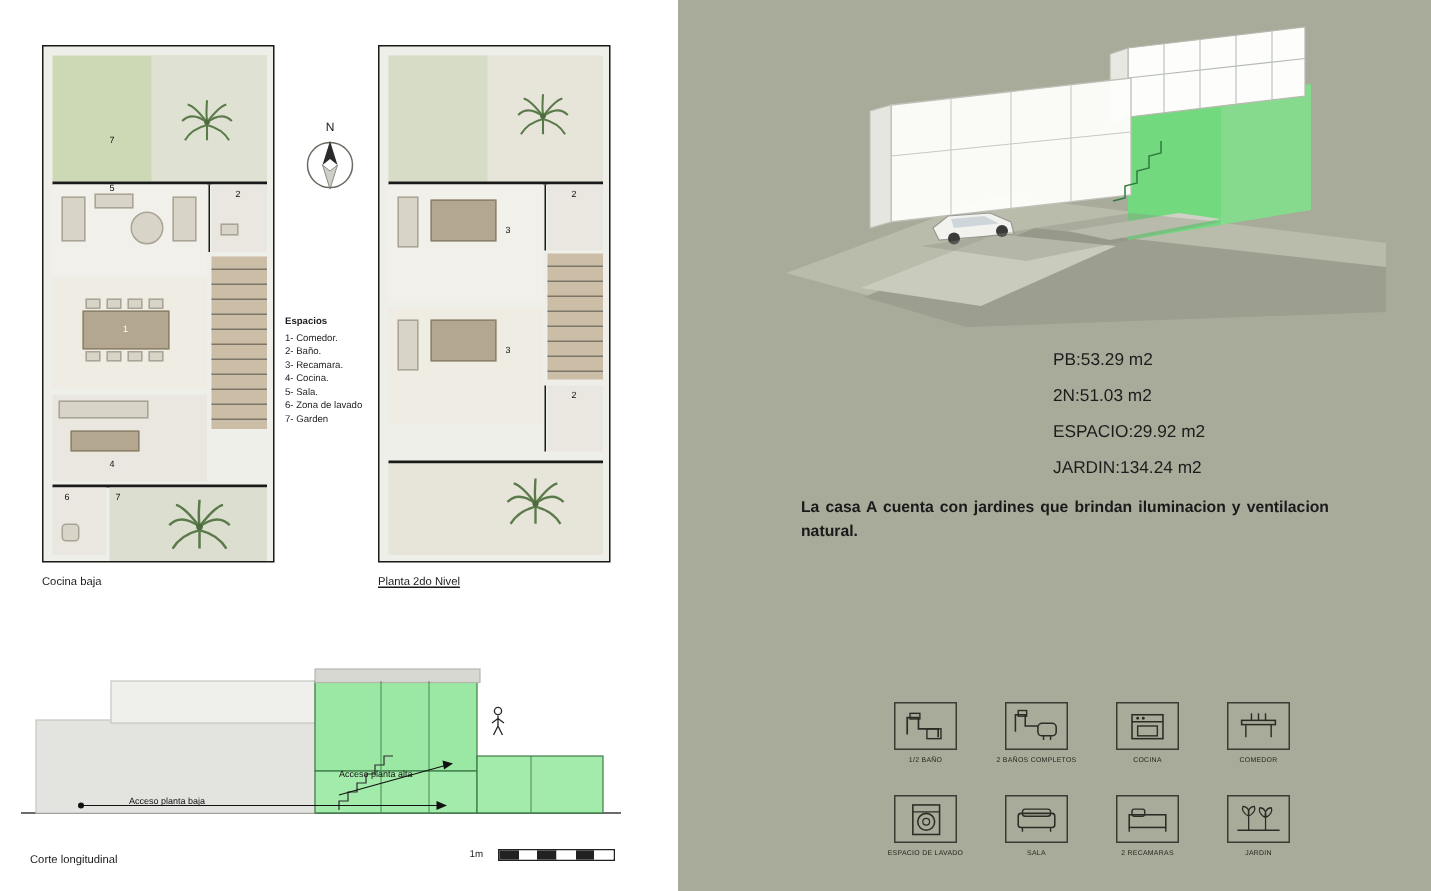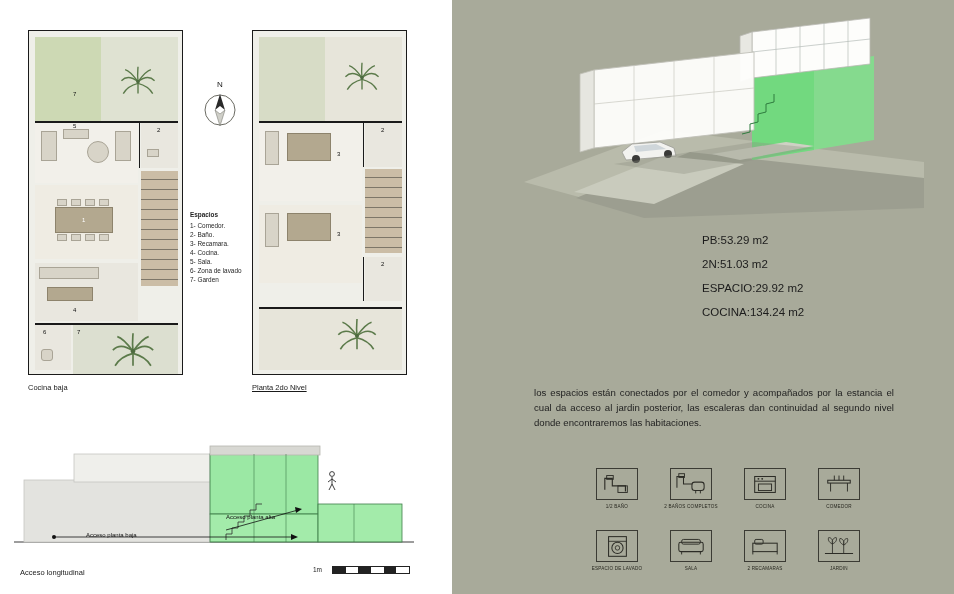--- a/index.html
+++ b/index.html
@@ -410,21 +410,21 @@
         <line x1="40" y1="119" x2="280" y2="119" stroke="#111" stroke-width=".8"></line>
         <polygon points="284,119 277,116 277,122" fill="#111"></polygon>
         <circle cx="40" cy="119" r="2" fill="#111"></circle>
         <line x1="212" y1="112" x2="284" y2="92" stroke="#111" stroke-width=".8"></line>
         <polygon points="288,91 281,89 282,95" fill="#111"></polygon>
       </svg>
       <div class="corte-txt" style="left:72px;top:114px;">Acceso planta baja</div>
       <div class="corte-txt" style="left:212px;top:96px;width:56px;line-height:7px;">Acceso planta alta</div>
     </div>
 
-    <div id="corte-label">Acceso longitudinal</div>
+    <div id="corte-label">Corte longitudinal</div>
     <div id="scale-label">1m</div>
     <div id="scale-bar">
       <span></span>
         <span></span>
         <span></span>
         <span></span>
         <span></span>
         <span></span>
     </div>
   </div>
@@ -477,24 +477,24 @@
         </g>
 
         <polygon points="100,152 240,130 300,136 170,162" fill="#8c8e80" fill-opacity=".35"></polygon>
       </svg>
     </div>
 
     <div id="areas">
       <div>PB:53.29 m2</div>
       <div>2N:51.03 m2</div>
       <div>ESPACIO:29.92 m2</div>
-      <div>COCINA:134.24 m2</div>
-    </div>
-
-    <div id="blurb-body">los espacios están conectados por el comedor y acompañados por la estancia el cual da acceso al jardin posterior, las escaleras dan continuidad al segundo nivel donde encontraremos las habitaciones.</div>
+      <div>JARDIN:134.24 m2</div>
+    </div>
+
+    <div id="blurb-bold">La casa A cuenta con jardines que brindan iluminacion y ventilacion natural.</div>
 
     <div id="icon-grid">
 
       <div class="icon-cell" style="left:0px;top:0px;">
         <div class="icon-box">
           <svg viewBox="0 0 42 32">
             <path d="M8 22 L8 10 L16 10 L16 18 L30 18 L30 24" fill="none" stroke="#2c2c26" stroke-width="1.2"></path>
             <rect x="10" y="7" width="7" height="4" fill="none" stroke="#2c2c26" stroke-width="1"></rect>
             <rect x="22" y="18" width="10" height="7" fill="none" stroke="#2c2c26" stroke-width="1"></rect>
           </svg>

